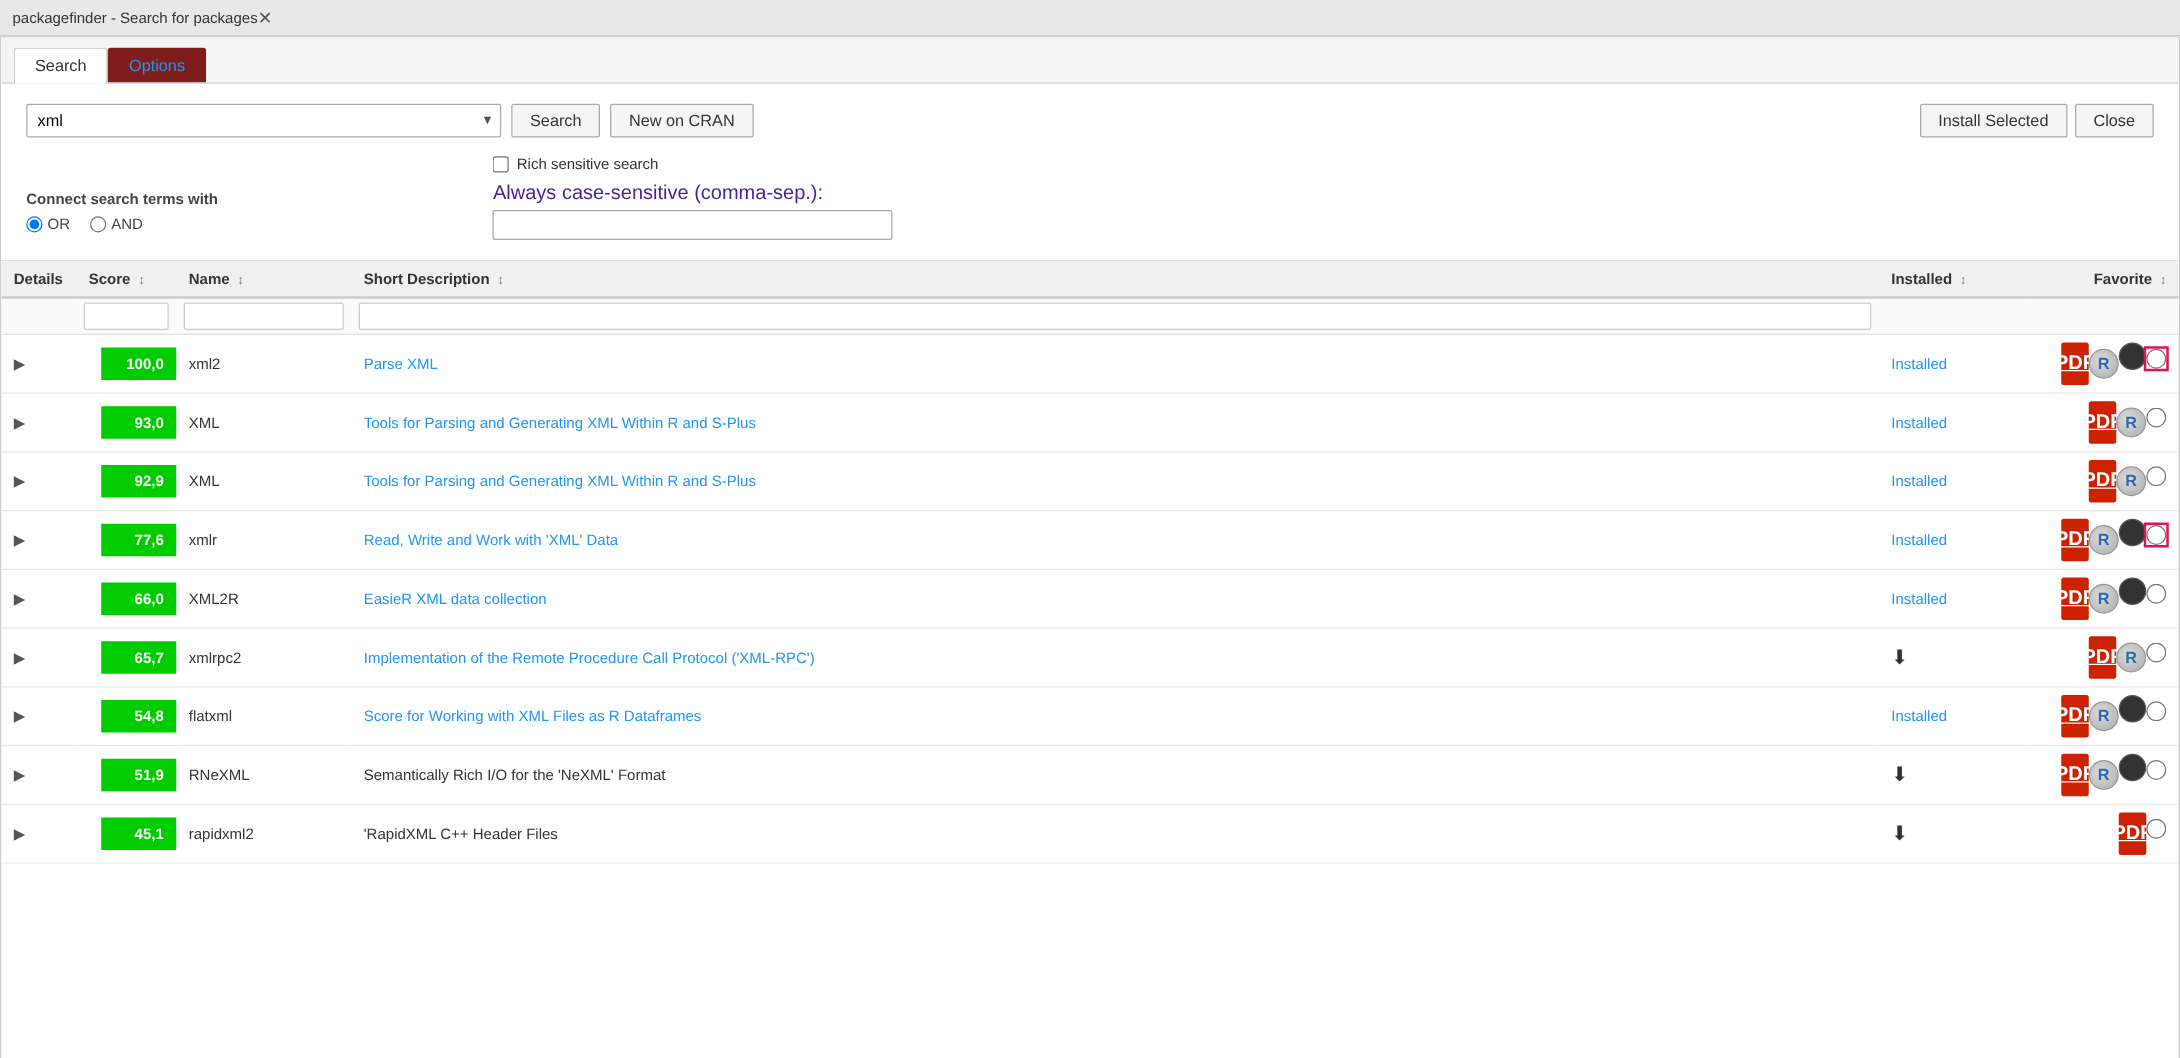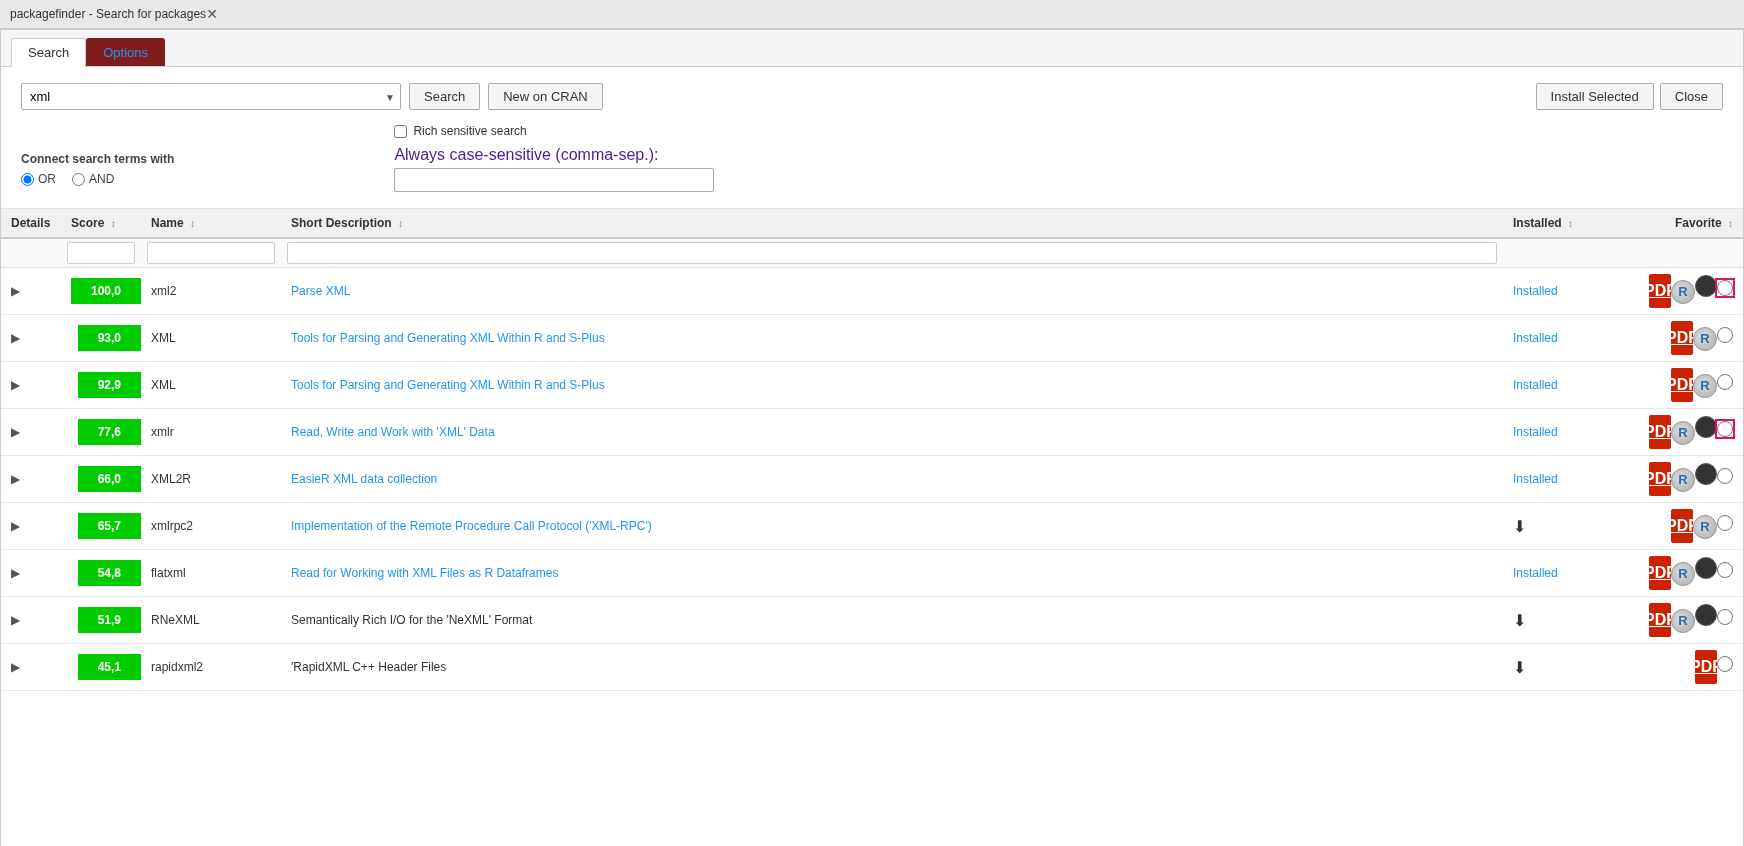--- a/index.html
+++ b/index.html
@@ -207,21 +207,21 @@
     .score-cell {
       text-align: right;
       padding: 0;
     }
     .score-bar {
       display: inline-block;
       background: #00cc00;
       color: #fff;
       font-weight: bold;
       font-size: 12px;
-      padding: 6px 20px;
+      padding: 6px 10px;
       min-width: 60px;
       text-align: right;
     }
     .name-cell {
       font-weight: normal;
       color: #333;
     }
     .desc-cell {
       color: #2196F3;
     }
@@ -443,21 +443,21 @@
             <td class="score-cell"><span class="score-bar">65,7</span></td>
             <td class="name-cell">xmlrpc2</td>
             <td class="desc-cell">Implementation of the Remote Procedure Call Protocol ('XML-RPC')</td>
             <td><span class="download-icon">⬇</span></td>
             <td class="icons-cell" style="text-align: right;"><span class="pdf-icon">PDF</span><span class="r-icon">R</span><input type="radio" class="fav-radio" style=""></td>
           </tr>
           <tr>
             <td><span class="expand-btn">▶</span></td>
             <td class="score-cell"><span class="score-bar">54,8</span></td>
             <td class="name-cell">flatxml</td>
-            <td class="desc-cell">Read for Working with XML Files as R Dataframes</td>
+            <td class="desc-cell">Score for Working with XML Files as R Dataframes</td>
             <td class="installed-cell">Installed</td>
             <td class="icons-cell" style="text-align: right;"><span class="pdf-icon">PDF</span><span class="r-icon">R</span><span class="github-icon" style="display: inline-flex; align-items: center; justify-content: center; width: 22px; height: 22px; border-radius: 50%; background: rgb(51, 51, 51); color: rgb(255, 255, 255); font-size: 11px; border: 1px solid rgb(85, 85, 85);">
                 <svg width="20" height="20" viewBox="0 0 24 24" fill="#333">
                   <path d="M12 2C6.477 2 2 6.477 2 12c0 4.418 2.865 8.166 6.839 9.489.5.092.682-.217.682-.482 0-.237-.009-.868-.013-1.703-2.782.604-3.369-1.342-3.369-1.342-.454-1.155-1.11-1.463-1.11-1.463-.908-.62.069-.608.069-.608 1.003.07 1.532 1.032 1.532 1.032.892 1.53 2.341 1.088 2.91.832.092-.647.35-1.088.636-1.338-2.22-.253-4.555-1.11-4.555-4.943 0-1.091.39-1.984 1.029-2.683-.103-.253-.446-1.27.098-2.647 0 0 .84-.269 2.75 1.025A9.563 9.563 0 0112 6.836c.85.004 1.705.115 2.504.337 1.909-1.294 2.747-1.025 2.747-1.025.546 1.377.202 2.394.1 2.647.64.699 1.028 1.592 1.028 2.683 0 3.842-2.339 4.687-4.566 4.935.359.309.678.919.678 1.852 0 1.336-.012 2.415-.012 2.743 0 .267.18.578.688.48C19.138 20.163 22 16.418 22 12c0-5.523-4.477-10-10-10z"></path>
                 </svg>
               </span><input type="radio" class="fav-radio" style=""></td>
           </tr>
           <tr>
             <td><span class="expand-btn">▶</span></td>
             <td class="score-cell"><span class="score-bar">51,9</span></td>

